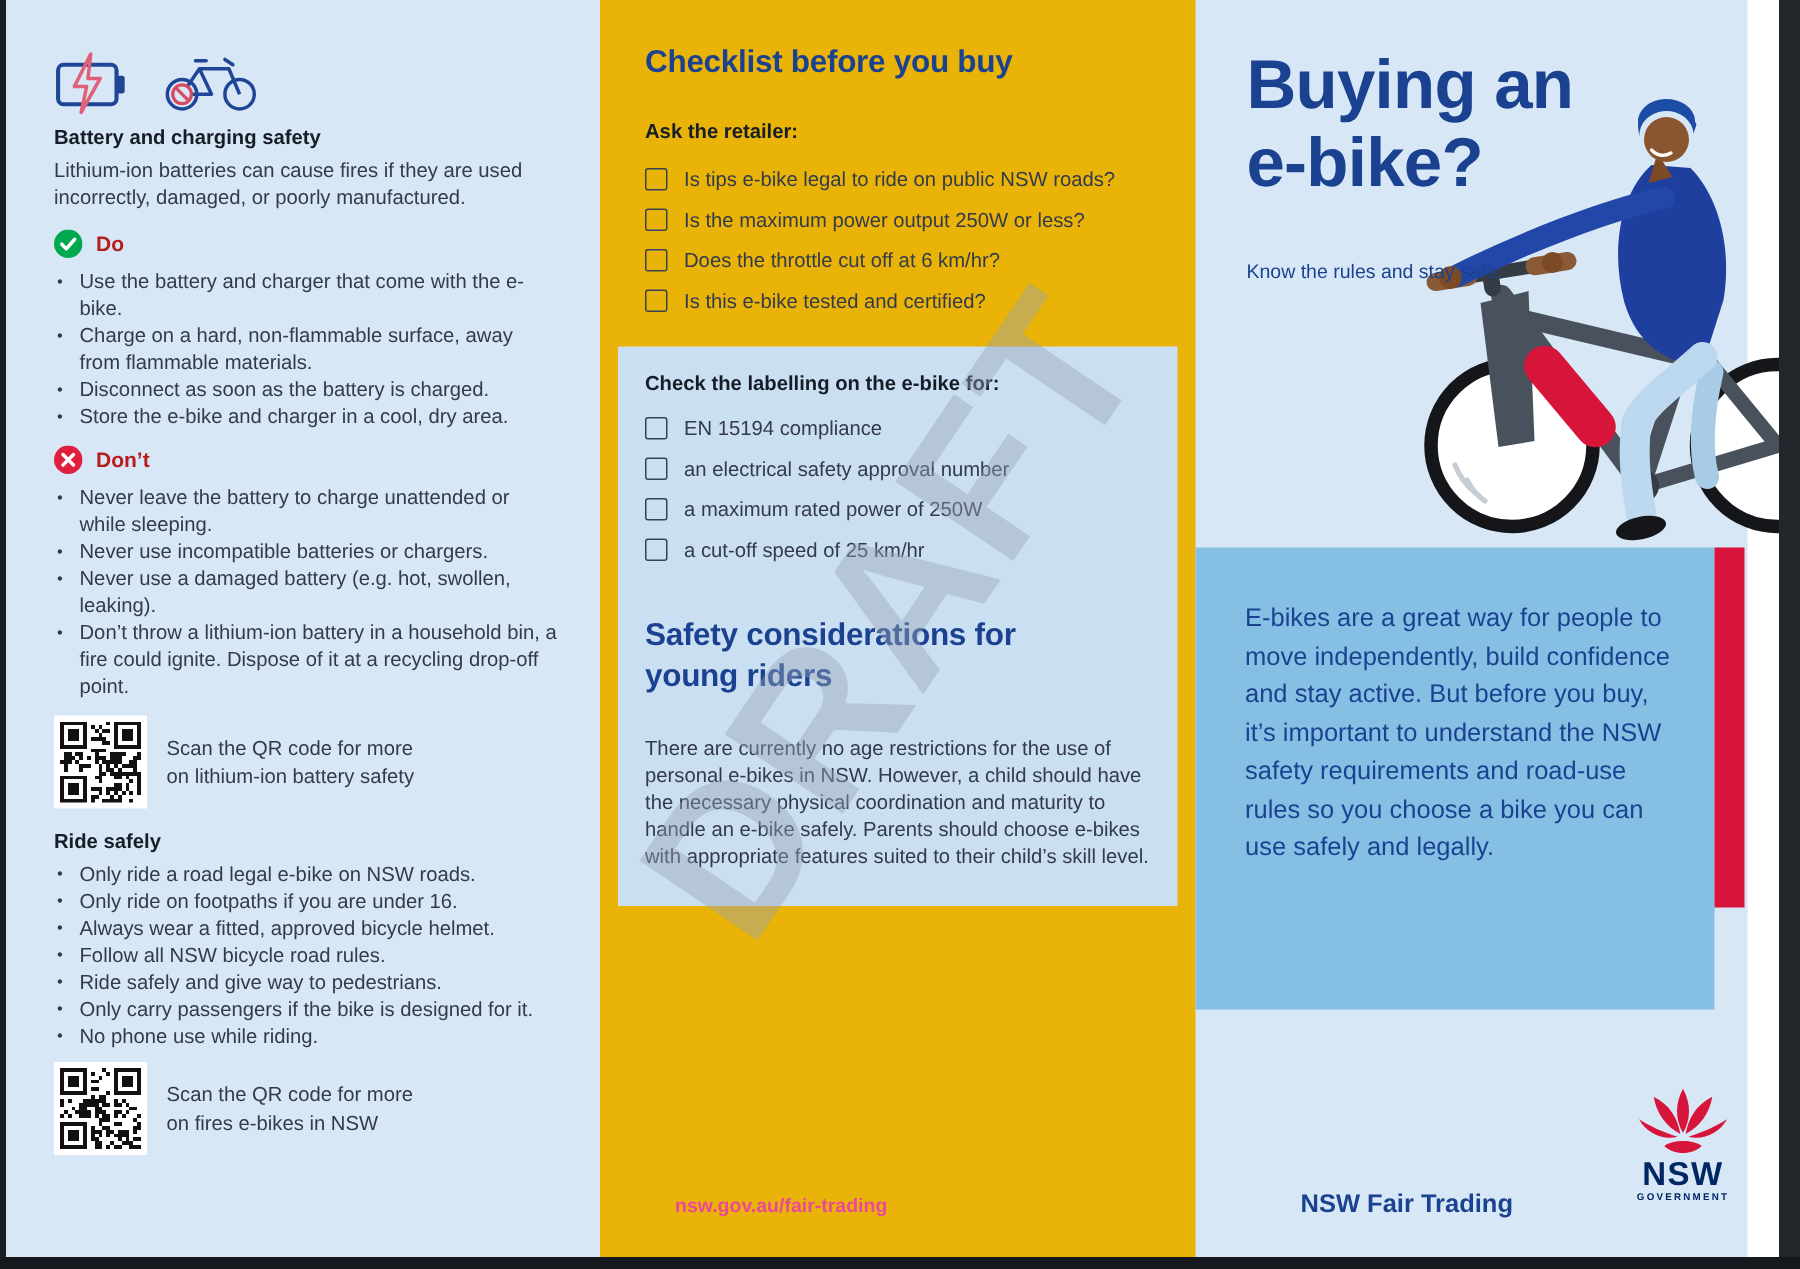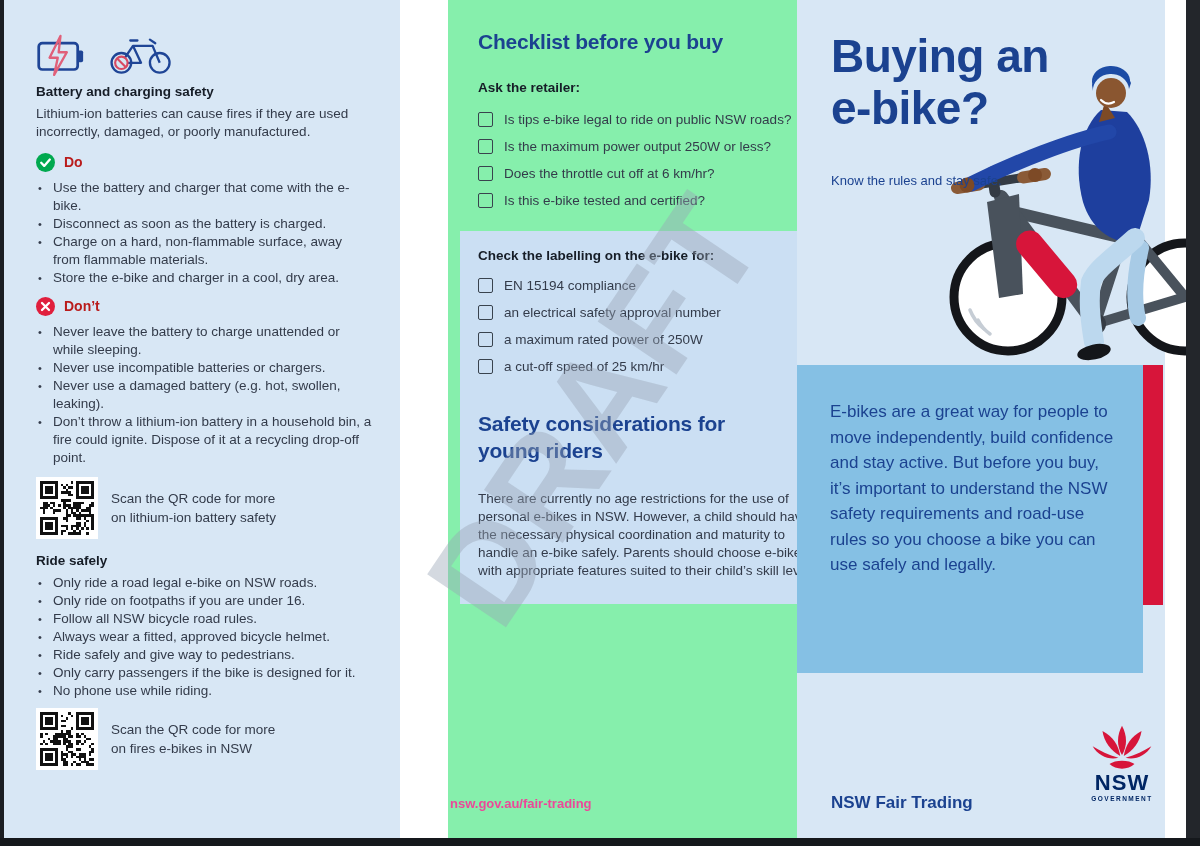--- a/index.html
+++ b/index.html
@@ -8,22 +8,22 @@
           -webkit-font-smoothing:antialiased; }
 
   
   .edge-left  { position:absolute; left:0; top:0; width:4px; height:846px; background:#1b1e22; z-index:9; }
   .edge-right { position:absolute; left:1186px; top:0; width:14px; height:846px; background:#23262b; z-index:9; }
   .edge-bottom{ position:absolute; left:0; top:838px; width:1200px; height:8px; background:#15181c; z-index:9; }
 
   
   .panel-left  { position:absolute; left:4px; top:0; width:396px; height:838px; background:#d8e7f5;
                  padding:30px 28px 0 32px; }
-  .panel-mid   { position:absolute; left:400px; top:0; width:446px; height:838px; background:#86efac;
-                 padding:30px 12px 0 30px;margin-left:48px; }
+  .panel-mid   { position:absolute; left:400px; top:0; width:446px; height:838px; background:#eab308;
+                 padding:30px 12px 0 30px; }
   .panel-right { position:absolute; left:797px; top:0; width:368px; height:838px; background:#d8e7f5;
                  padding:30px 0 0 34px; }
 
   h1.big   { color:#1b4290; font-size:23px; font-weight:700; letter-spacing:-.2px; }
   h2.mid   { color:#1b4290; font-size:21px; font-weight:700; letter-spacing:-.2px; }
   .label-b { color:#161d27; font-size:13.5px; font-weight:700; }
   .bodytxt { color:#333b4a; font-size:13.5px; line-height:18px; }
 
   
   .hero-icons { display:flex; align-items:flex-end; gap:14px; height:46px; margin-bottom:8px; }
@@ -69,21 +69,21 @@
   .rp-title { color:#1b4290; font-size:46px; font-weight:600; line-height:52px; letter-spacing:-.5px; position:relative; z-index:3; }
   .rp-sub   { color:#1b4290; font-size:13px; line-height:25px; margin-top:34px; width:195px; position:relative; z-index:3; }
 
   .rider-illo { position:absolute; left:895px; top:52px; width:312px; height:322px; z-index:2; }
 
   .rp-box { position:absolute; left:797px; top:365px; width:346px; height:308px; background:#85c0e4;
             padding:34px 30px 0 33px; z-index:3; }
   .rp-box p { color:#1b4290; font-size:17px; line-height:25.5px; width:290px; }
   .rp-stripe { position:absolute; left:1143px; top:365px; width:20px; height:240px; background:#d7153a; z-index:3; }
 
-  .rp-brand { position:absolute; left:831px; top:793px; color:#1b4290; font-size:17px; font-weight:700; }
+  .rp-brand { position:absolute; left:867px; top:793px; color:#1b4290; font-size:17px; font-weight:700; }
 
   .nsw-logo { position:absolute; left:1086px; top:724px; width:72px; text-align:center; }
   .nsw-logo svg { width:64px; height:48px; display:block; margin:0 auto; }
   .nsw-logo .nsw { color:#002664; font-size:22px; font-weight:800; letter-spacing:1px; line-height:22px; }
   .nsw-logo .gov { color:#002664; font-size:6.5px; font-weight:700; letter-spacing:1.5px; margin-top:1px; }
 </style>
 </head>
 <body>
 
 <div class="page">
@@ -111,22 +111,22 @@
 
     <div class="dd-row">
       <svg width="19" height="19" viewBox="0 0 19 19">
         <circle cx="9.5" cy="9.5" r="9.5" fill="#00a94f"></circle>
         <path d="M5.2,9.8 l3,3.1 l5.6,-6.4" fill="none" stroke="#fff" stroke-width="2.3" stroke-linecap="round" stroke-linejoin="round"></path>
       </svg>
       <span class="dd-lbl">Do</span>
     </div>
     <ul class="blist">
       <li>Use the battery and charger that come with the e-bike.</li>
+      <li>Charge on a hard, non-flammable surface, away from flammable materials.</li>
       <li>Disconnect as soon as the battery is charged.</li>
-      <li>Charge on a hard, non-flammable surface, away from flammable materials.</li>
       <li>Store the e-bike and charger in a cool, dry area.</li>
     </ul>
 
     <div class="dd-row">
       <svg width="19" height="19" viewBox="0 0 19 19">
         <circle cx="9.5" cy="9.5" r="9.5" fill="#e01f3d"></circle>
         <path d="M6,6 L13,13 M13,6 L6,13" fill="none" stroke="#fff" stroke-width="2.3" stroke-linecap="round"></path>
       </svg>
       <span class="dd-lbl">Don’t</span>
     </div>
@@ -273,22 +273,22 @@
       <div class="qr-cap">
         <div>Scan the QR code for more</div>
         <div>on lithium-ion battery safety</div>
       </div>
     </div>
 
     <div class="label-b ride-head">Ride safely</div>
     <ul class="blist">
       <li>Only ride a road legal e-bike on NSW roads.</li>
       <li>Only ride on footpaths if you are under 16.</li>
+      <li>Always wear a fitted, approved bicycle helmet.</li>
       <li>Follow all NSW bicycle road rules.</li>
-      <li>Always wear a fitted, approved bicycle helmet.</li>
       <li>Ride safely and give way to pedestrians.</li>
       <li>Only carry passengers if the bike is designed for it.</li>
       <li>No phone use while riding.</li>
     </ul>
 
     <div class="qr-row" style="margin-top:6px">
       <div class="qr-box">
         <svg viewBox="0 0 21 21" fill="#111" shape-rendering="crispEdges">
             <rect x="11" y="0" width="1" height="1"></rect>
             <rect x="8" y="1" width="1" height="1"></rect>

